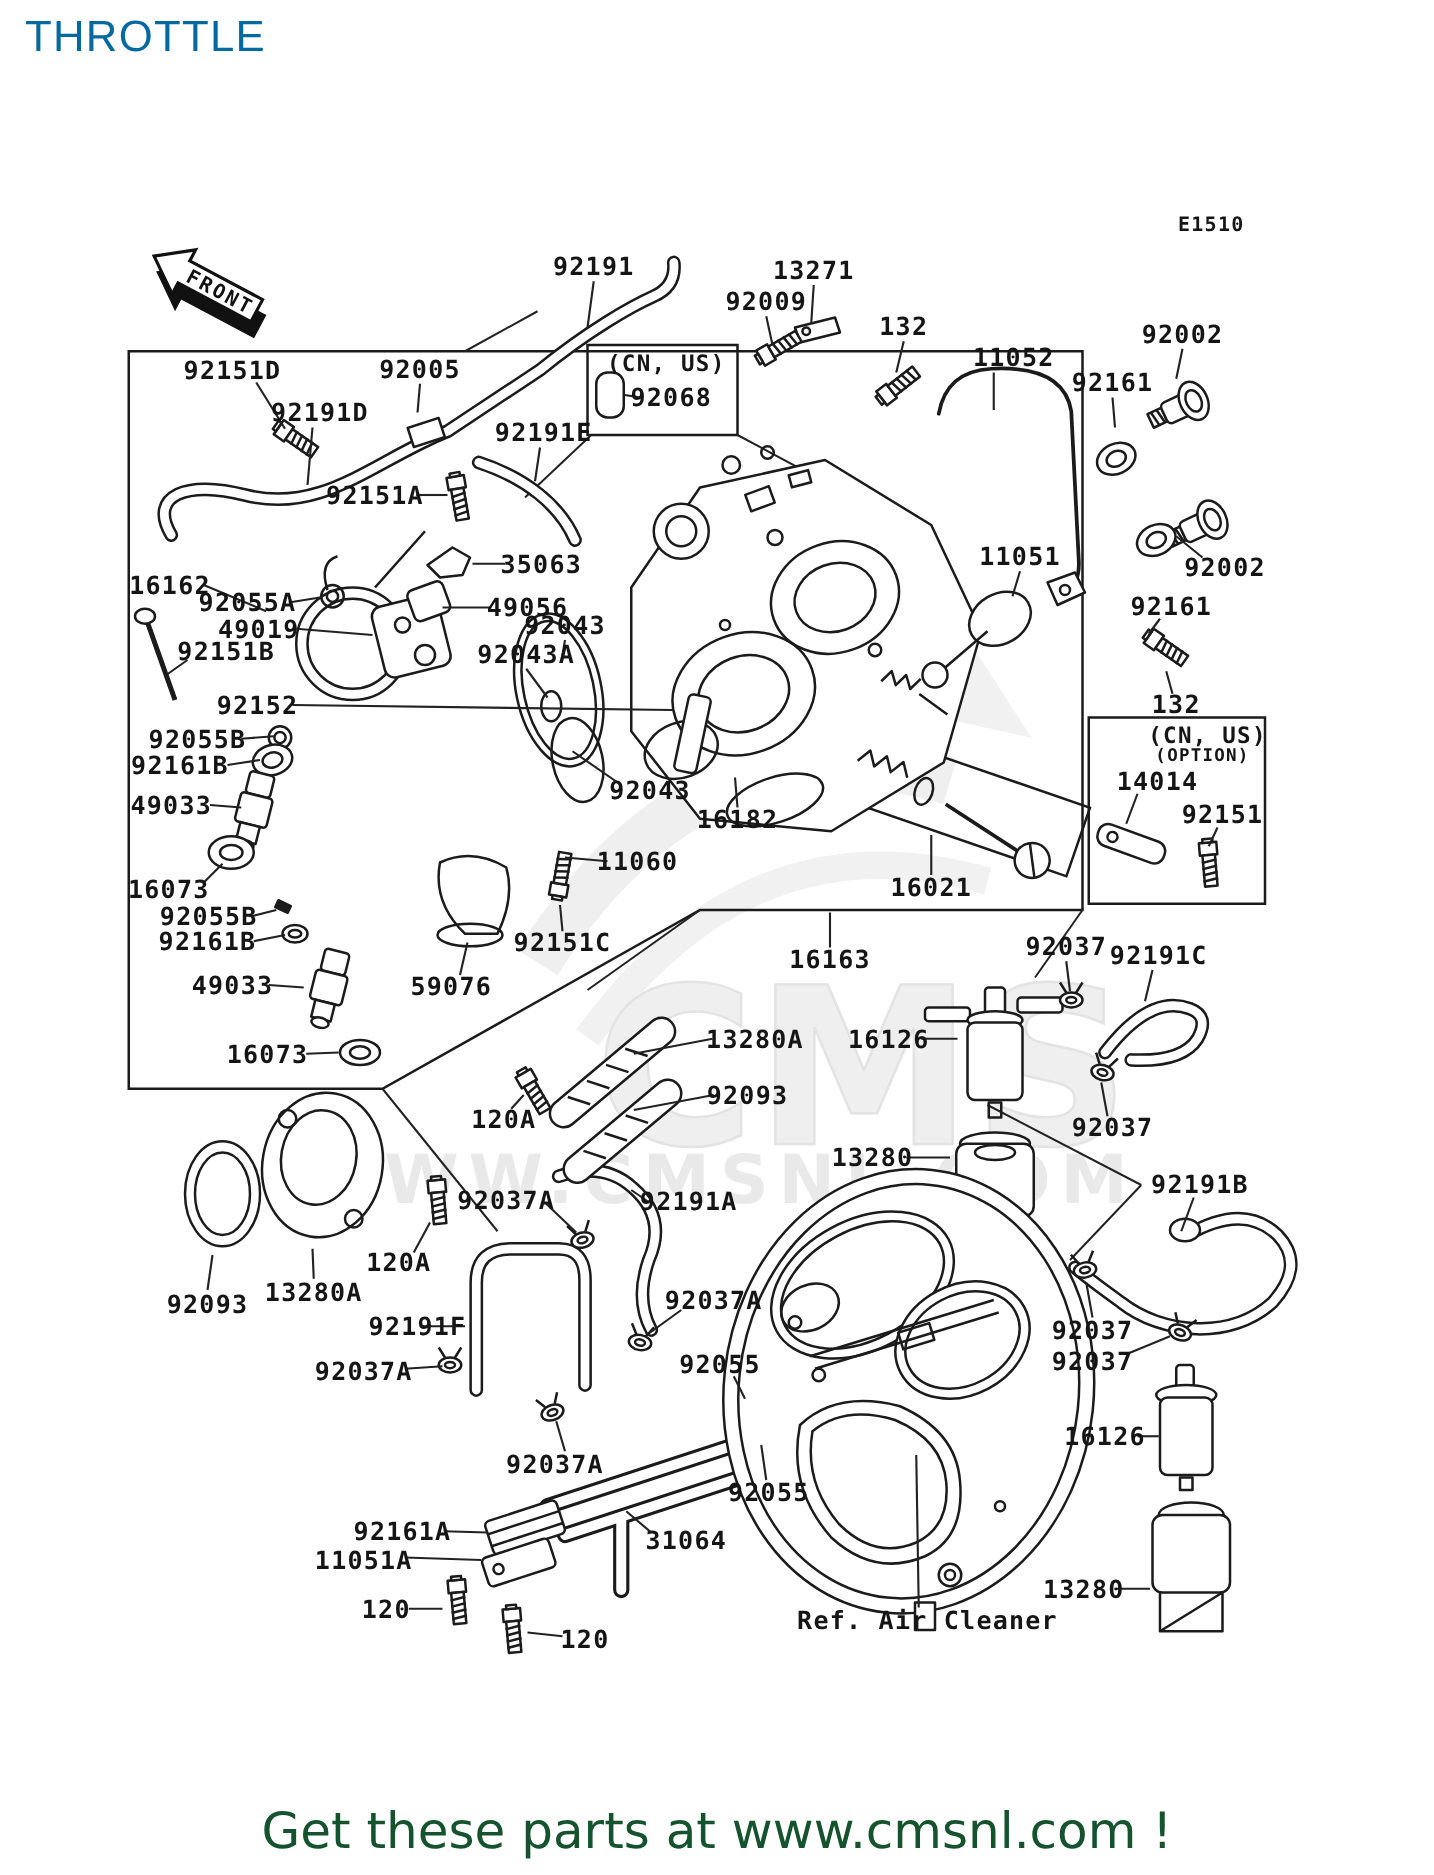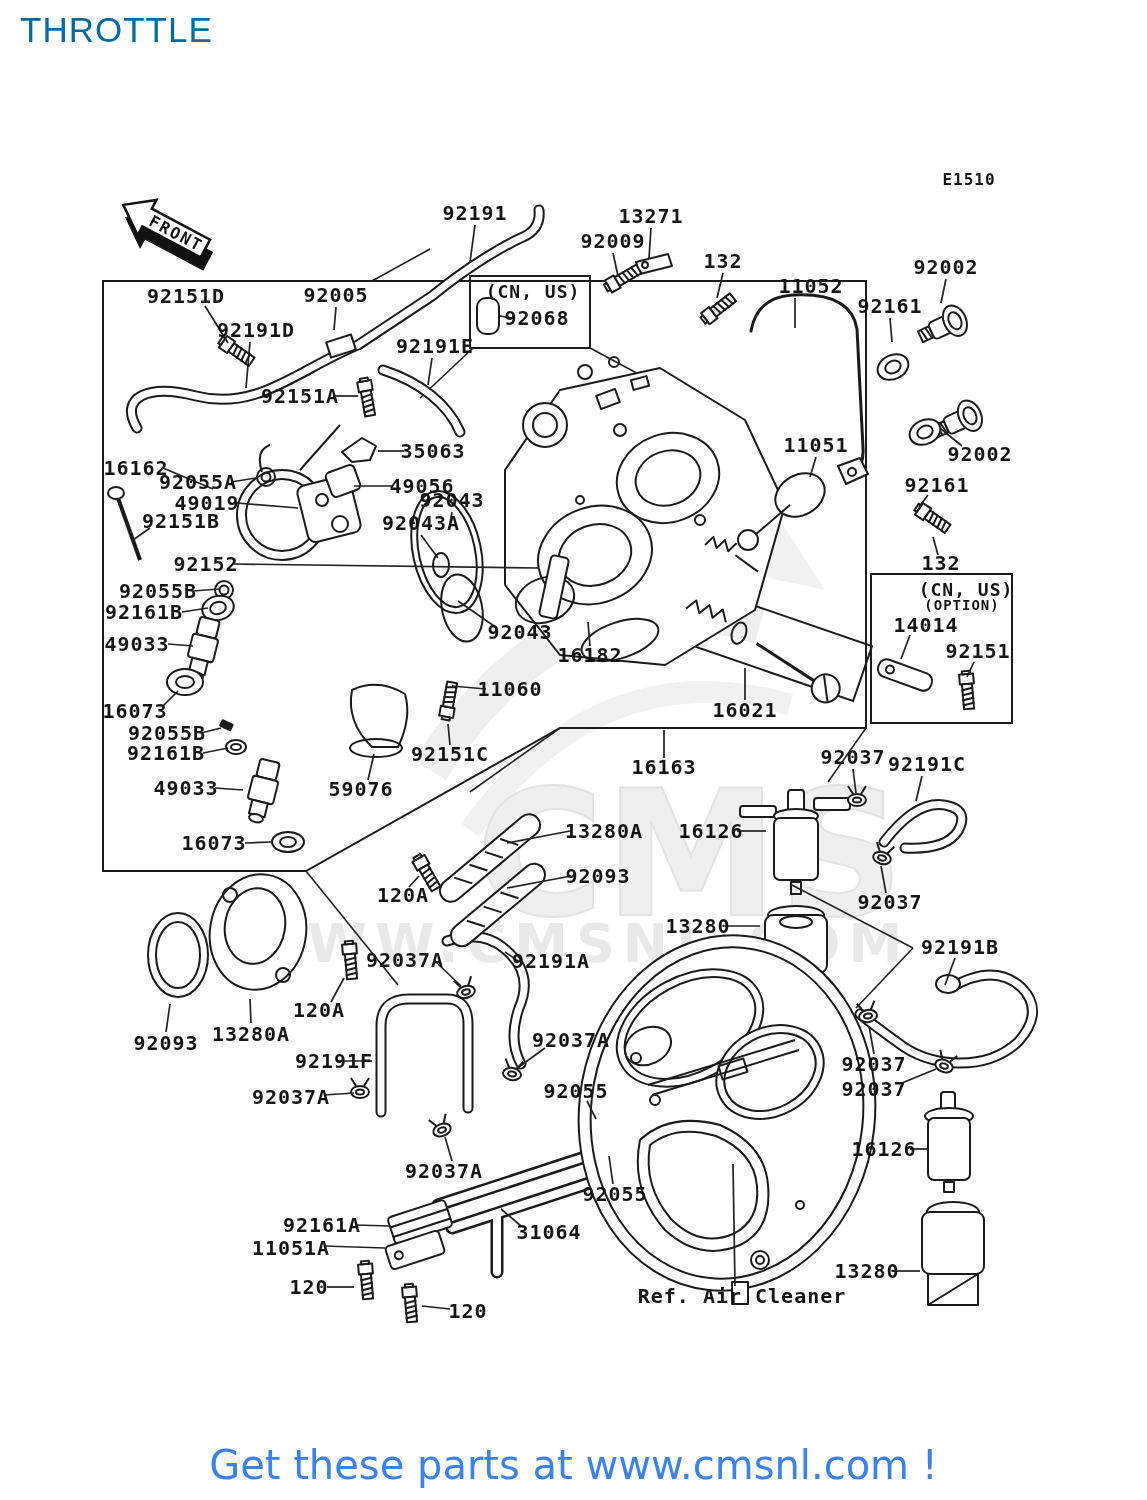--- a/index.html
+++ b/index.html
@@ -5,21 +5,21 @@
   html,body{margin:0;padding:0;background:#fff;}
   .page{position:relative;width:1147px;height:1500px;background:#ffffff;overflow:hidden;
         font-family:"Liberation Sans",sans-serif;}
   .page-title{position:absolute;left:20px;top:10px;font-size:35px;letter-spacing:1px;
         color:#0369a1;font-family:"Liberation Sans",sans-serif;}
   .art{position:absolute;left:0;top:0;}
   .part-label{position:absolute;transform:translate(-50%,-50%);
         font-family:"DejaVu Sans Mono","Liberation Mono",monospace;
         font-weight:bold;font-size:20px;letter-spacing:1px;color:#151515;white-space:nowrap;}
   .footer-banner{position:absolute;left:0;top:1442px;width:100%;text-align:center;
-        font-family:"DejaVu Sans",sans-serif;font-size:40px;color:#3b82f6;}
+        font-family:"DejaVu Sans",sans-serif;font-size:40px;color:#14532d;}
   .leader{stroke:#222;stroke-width:1.7;}
   .box{fill:none;stroke:#1b1b1b;stroke-width:2;}
 </style>
 </head>
 <body>
 
 <div class="page">
 
   <div class="page-title">THROTTLE</div>
 

